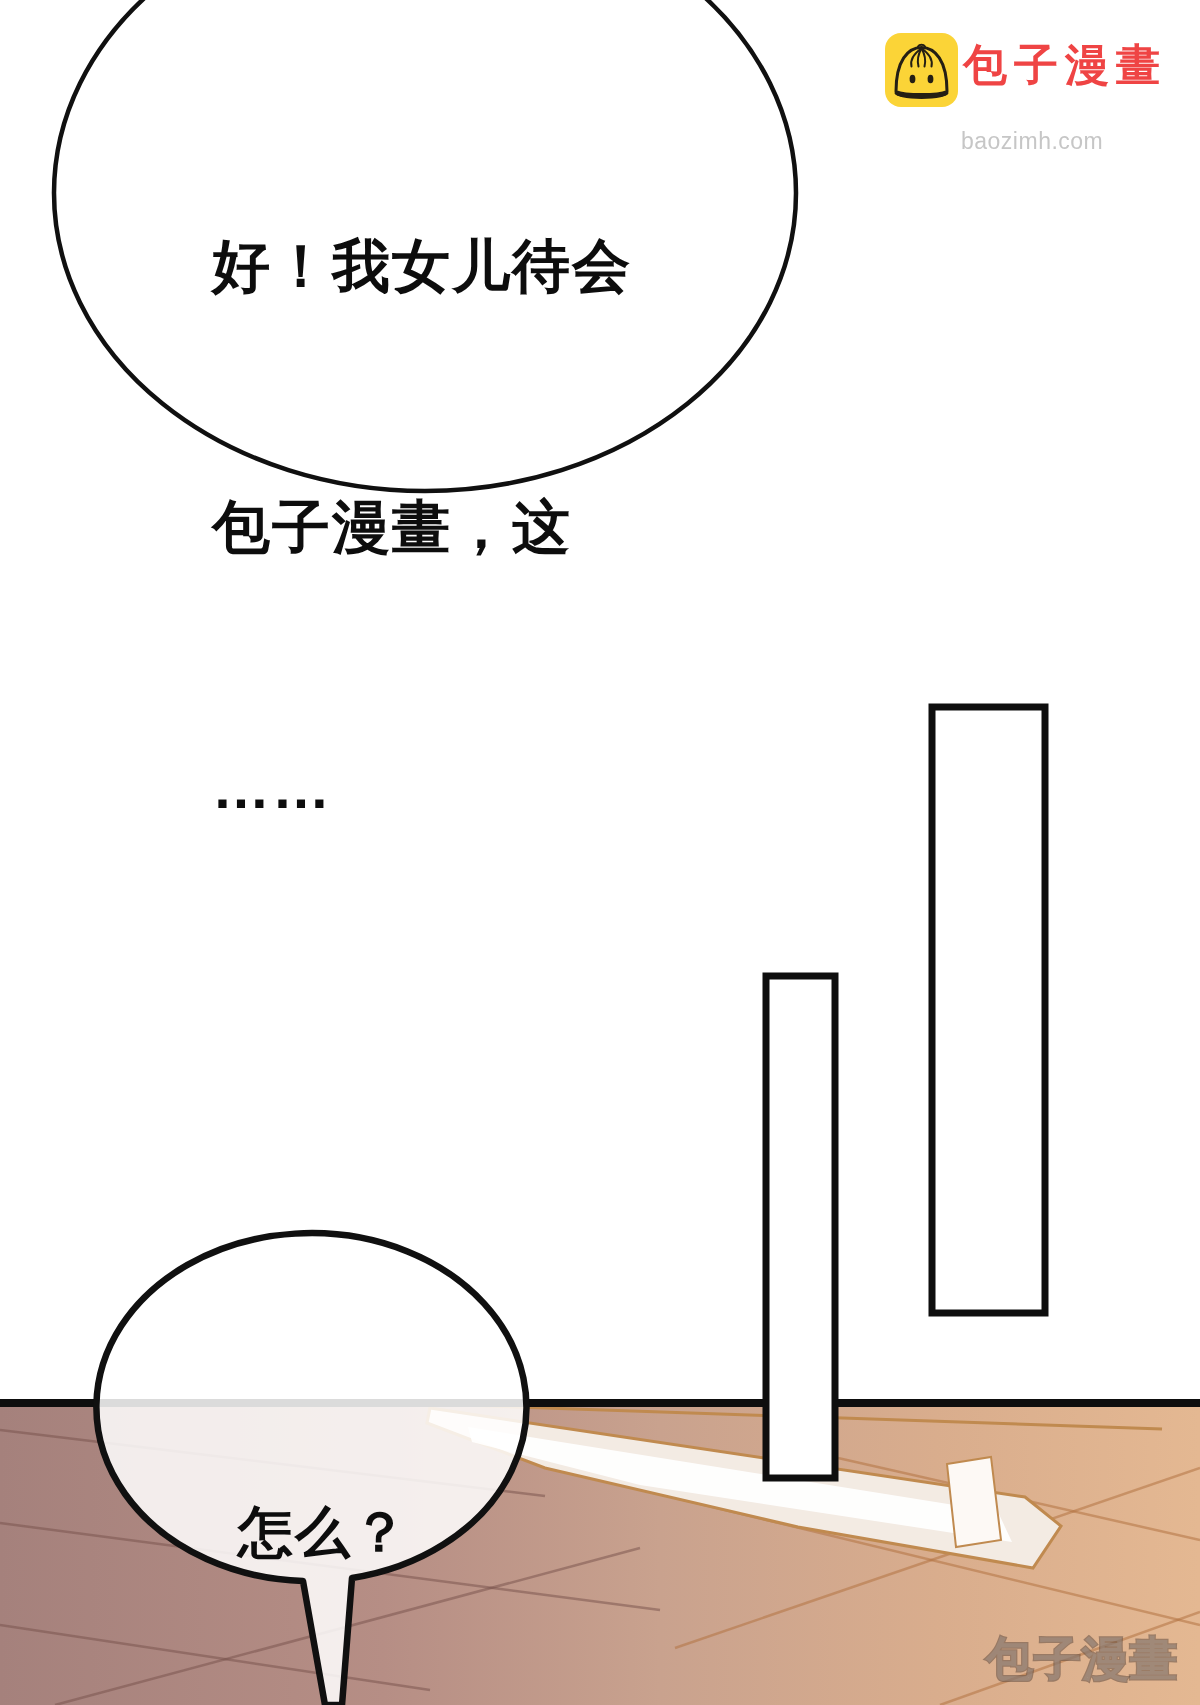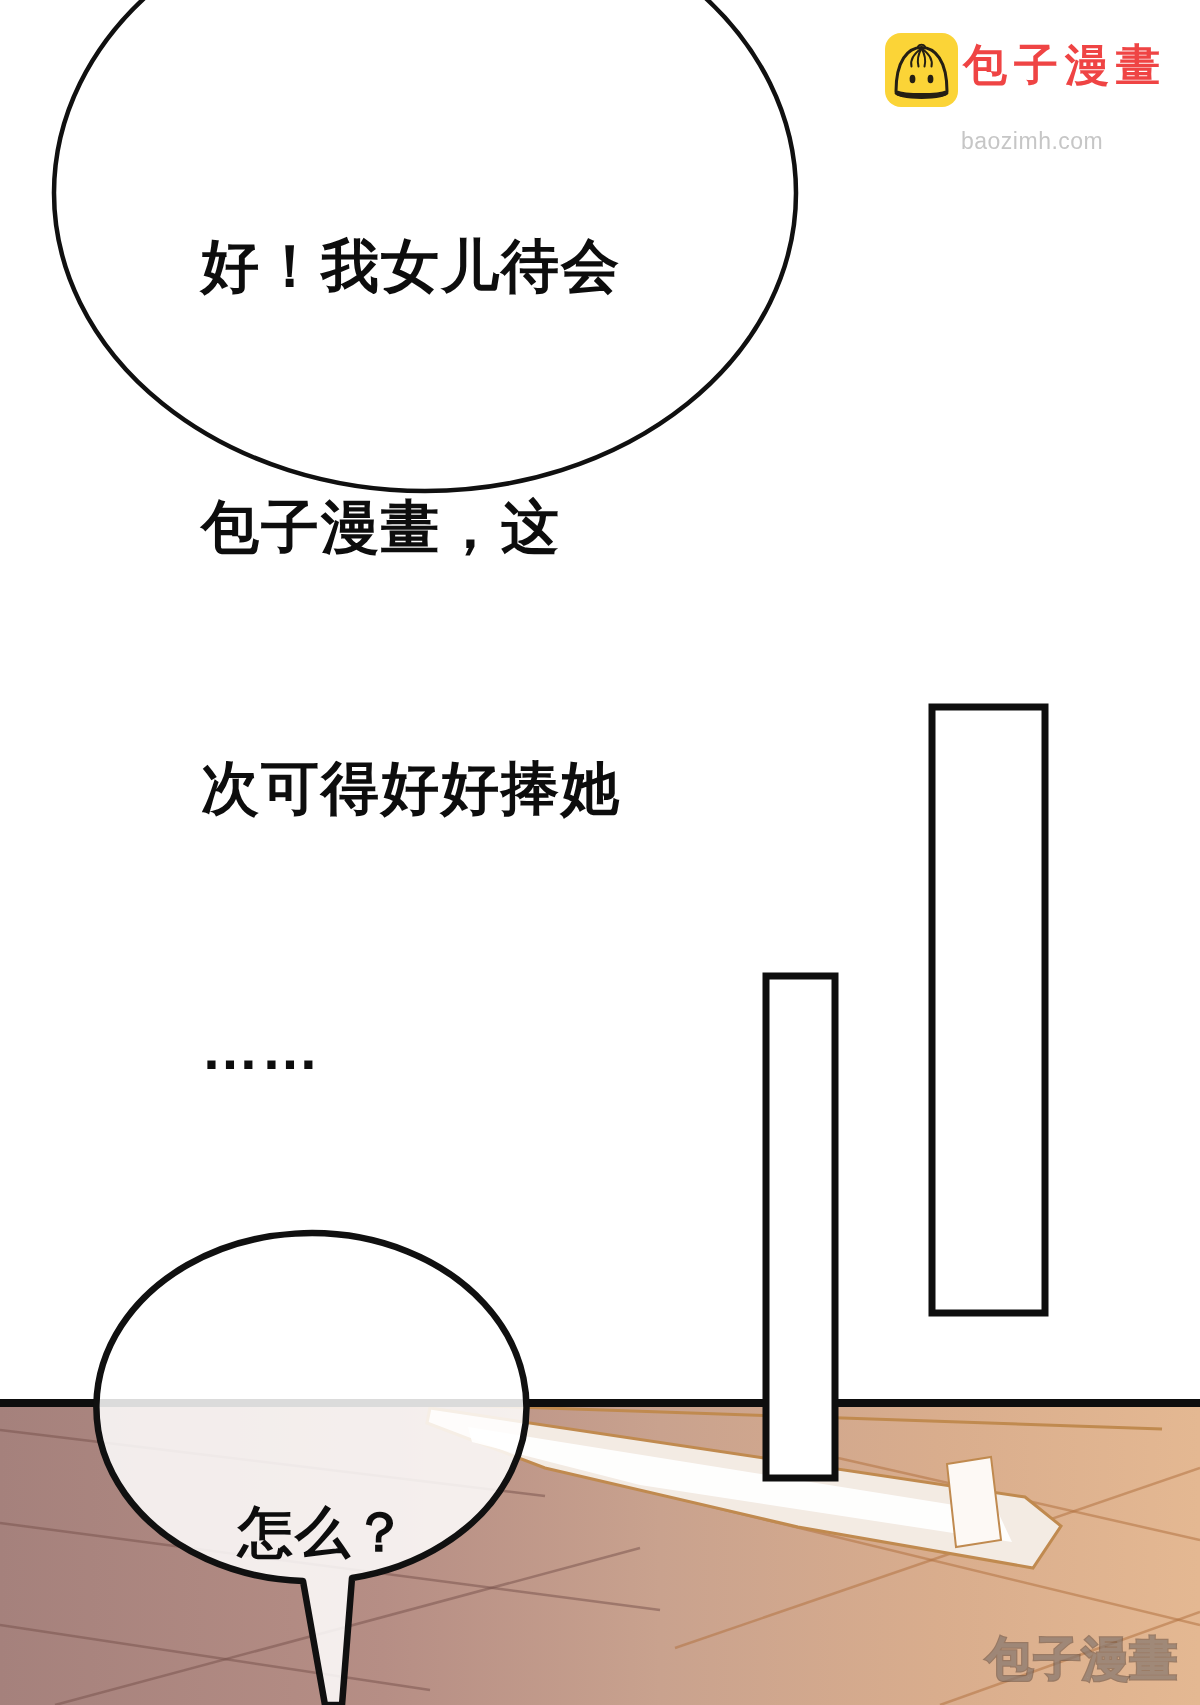--- a/index.html
+++ b/index.html
@@ -5,21 +5,21 @@
   html,body{margin:0;padding:0;background:#e8e8e8;}
   .stage{
     position:relative;width:1200px;height:1705px;margin:0 auto;
     background:#ffffff;overflow:hidden;
     font-family:"Liberation Sans",sans-serif;
   }
   .scene{position:absolute;left:0;top:0;width:1200px;height:1705px;display:block;}
   .bubble-text{
     position:absolute;color:#0d0d0d;font-weight:700;white-space:pre;
   }
-  .bubble-text.top{left:201px;top:48px;font-size:58px;line-height:87px;letter-spacing:2px;}
+  .bubble-text.top{left:212px;top:48px;font-size:58px;line-height:87px;letter-spacing:2px;}
   .bubble-text.bottom{left:238px;top:1330px;font-size:55px;line-height:81px;letter-spacing:2px;}
   .logo{position:absolute;left:885px;top:33px;width:300px;height:80px;}
   .logo-badge{
     position:absolute;left:0;top:0;width:73px;height:74px;
     background:#fbd437;border-radius:16px;
   }
   .logo-badge svg{position:absolute;left:0;top:0;}
   .logo-name{
     position:absolute;left:78px;top:3px;width:220px;
     font-size:44px;font-weight:700;letter-spacing:7px;color:#ef4444;white-space:nowrap;
@@ -79,21 +79,20 @@
     <rect x="766" y="976" width="69" height="502" fill="#ffffff" stroke="#0e0e0e" stroke-width="7"></rect>
 
     <path d="M303,1581 A215,174 0 1 1 352,1578 L342,1705 L325,1705 Z" fill="rgba(255,255,255,0.85)" stroke="#101010" stroke-width="6.5" stroke-linejoin="round"></path>
 
     <ellipse cx="425" cy="193" rx="371" ry="298" fill="#ffffff" stroke="#101010" stroke-width="4.5"></ellipse>
   </svg>
 
   <div class="bubble-text top">
     <div>好！我女儿待会</div>
     <div>包子漫畫，这</div>
-    <div>次可得好好捧她</div>
     <div>……</div>
   </div>
 
   <div class="bubble-text bottom">
     <div>怎么？</div>
     
   </div>
 
   <div class="logo">
     <div class="logo-badge">

